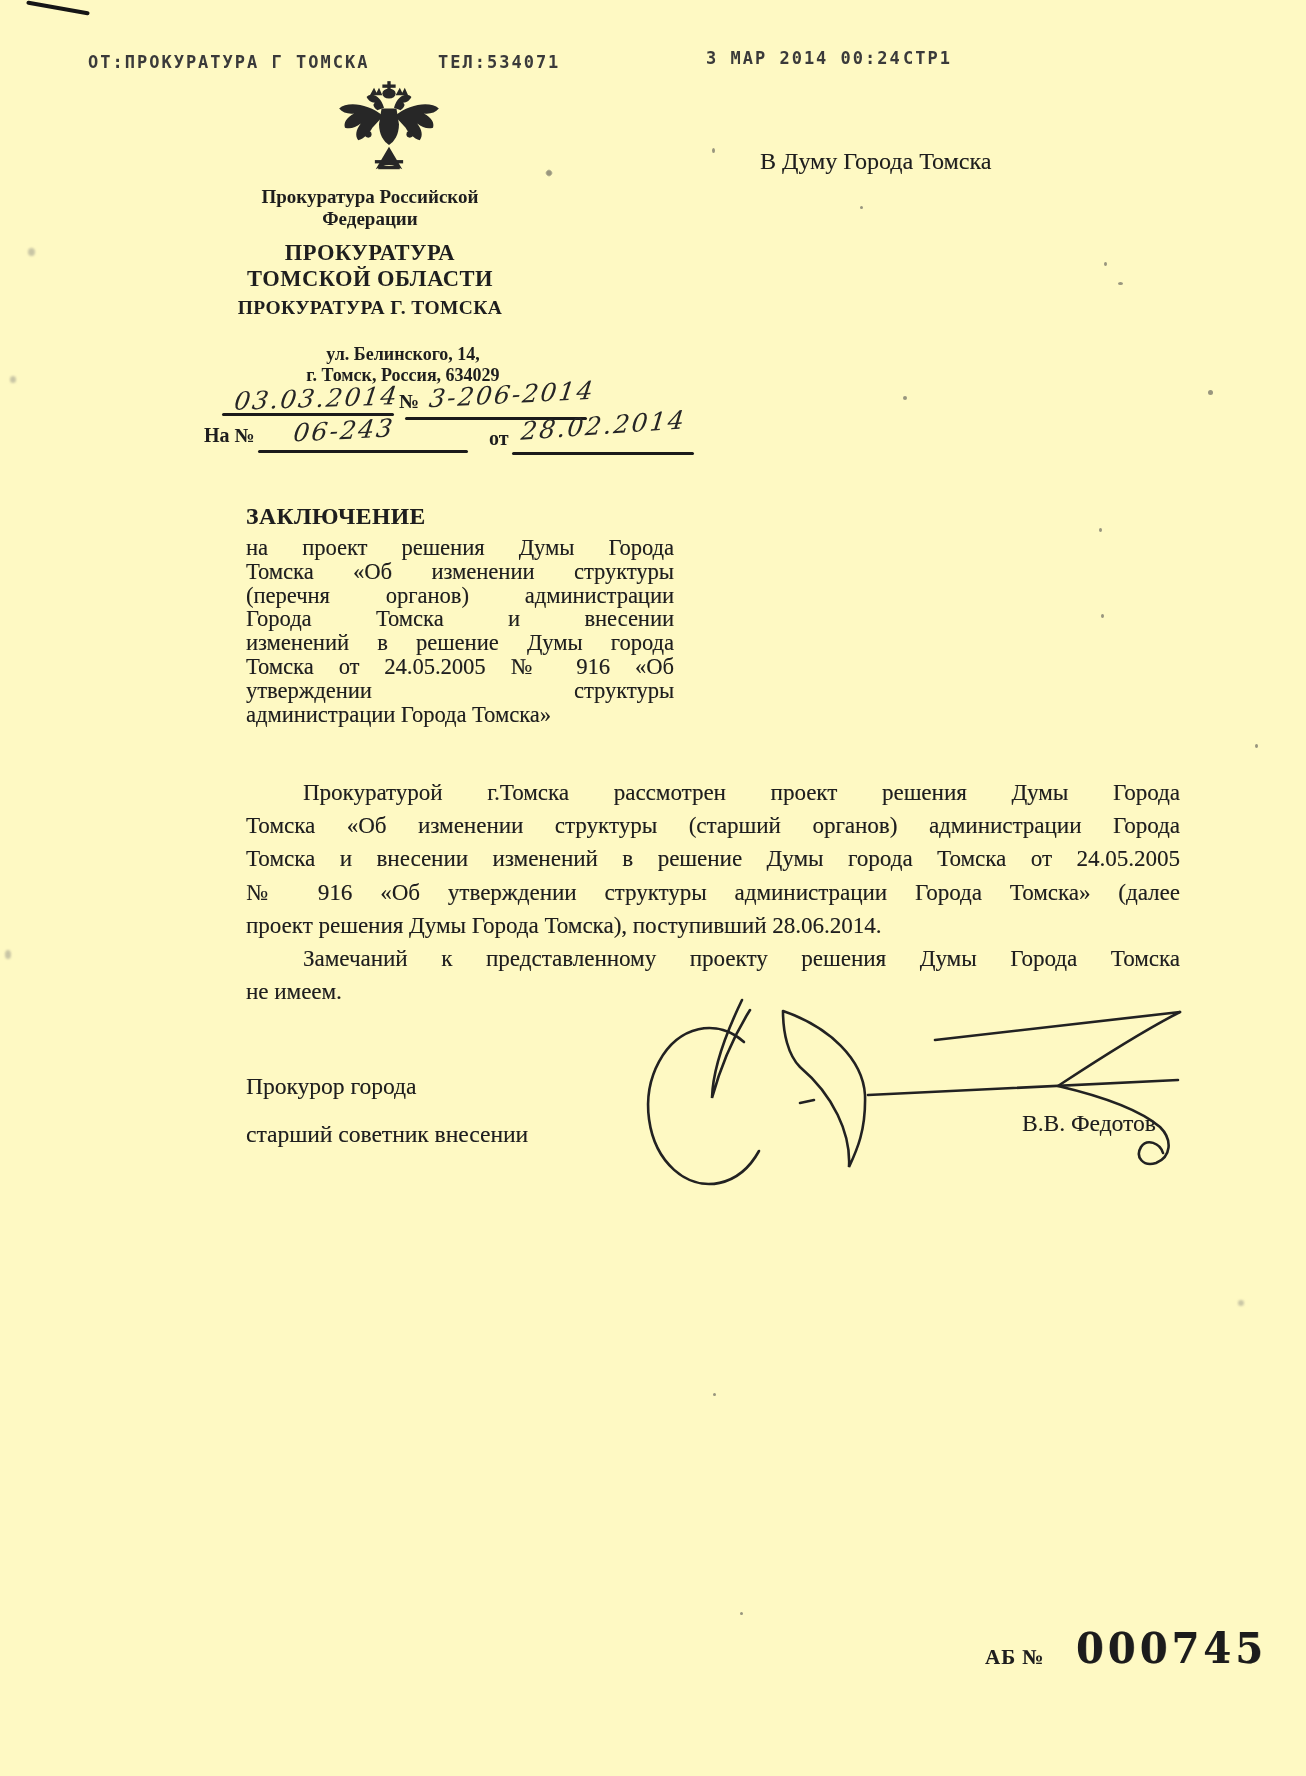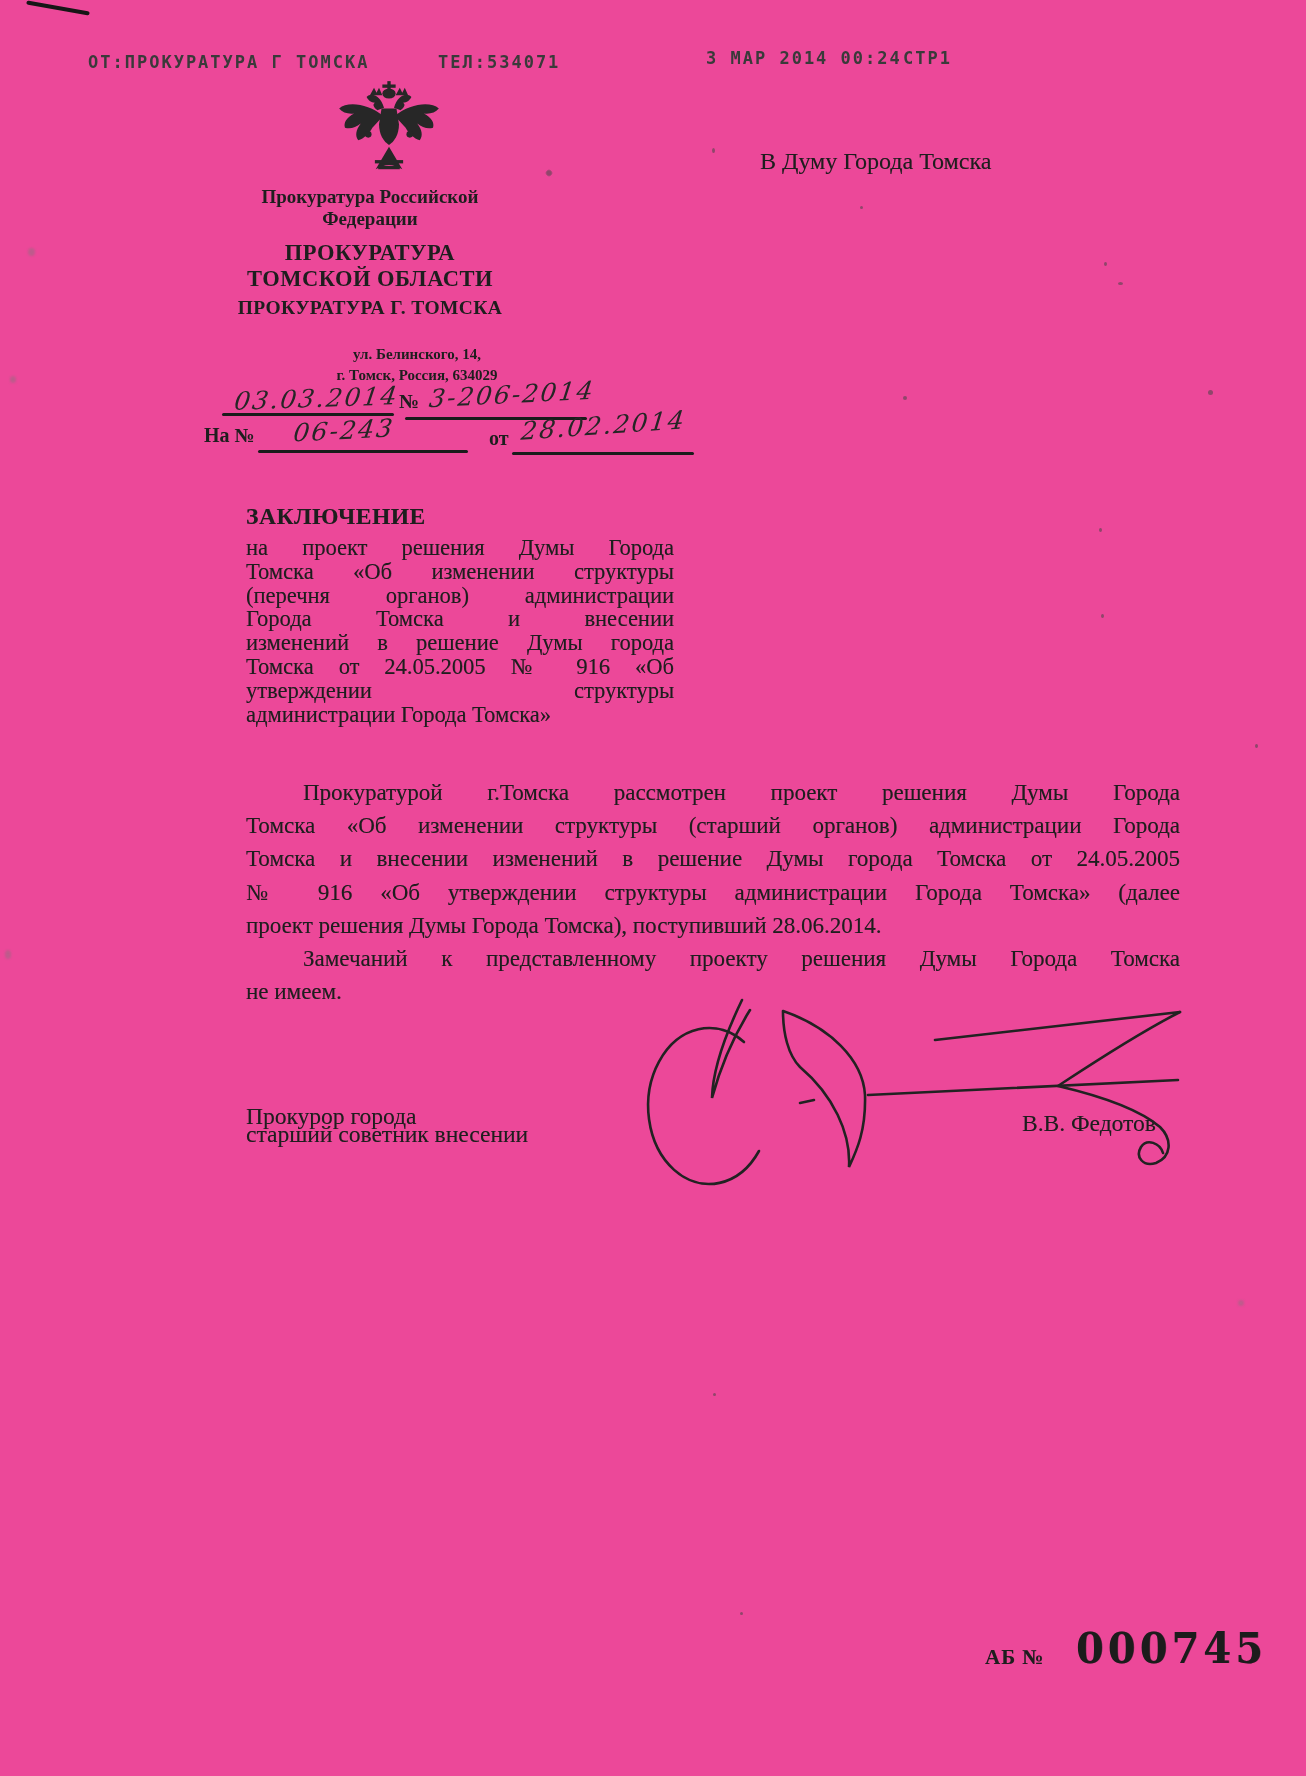--- a/index.html
+++ b/index.html
@@ -1,31 +1,31 @@
 <!DOCTYPE html>
 <html><head>
 <meta charset="utf-8">
 <style>
   html,body{margin:0;padding:0;background:#e8e8e8;}
   #page{
-    position:relative;width:1306px;height:1776px;background:#ec4899;
+    position:relative;width:1306px;height:1776px;background:#fef9c3;
     overflow:hidden;font-family:"Liberation Serif","DejaVu Serif",serif;color:#1e1e1e;
   }
   .abs{position:absolute;}
   
   .fax{
     font-family:"DejaVu Sans Mono",monospace;font-weight:bold;font-size:17px;
     color:#3a3a3a;letter-spacing:2px;white-space:nowrap;
   }
   
   .lh{width:340px;left:200px;text-align:center;font-weight:bold;line-height:1.15;}
   .org-top{top:186px;font-size:19px;}
   .org-main{top:240px;font-size:22.5px;line-height:26px;letter-spacing:.5px;}
   .org-sub{top:297px;font-size:19.5px;letter-spacing:.4px;}
-  .addr{top:344px;font-size:15px;line-height:20.5px;left:247px;}
+  .addr{top:344px;font-size:18px;line-height:20.5px;left:233px;}
   
   .hand{
     font-family:"DejaVu Serif",serif;font-style:italic;font-size:25px;color:#262626;
     letter-spacing:2px;white-space:nowrap;transform:skewX(-10deg) rotate(-2deg);
   }
   .ruleline{height:3px;background:#1b1b1b;border-radius:2px;}
   .reflabel{font-weight:bold;font-size:20px;white-space:nowrap;}
   
   .doc{font-size:23px;text-shadow:.3px .3px .2px rgba(30,30,30,.4);}
   .addressee{font-size:24px;white-space:nowrap;}
@@ -123,21 +123,21 @@
   <div class="abs doc bodyblock" style="left:246px;top:776px;">
     <div class="jline ind">Прокуратурой г.Томска рассмотрен проект решения Думы Города</div>
     <div class="jline">Томска «Об изменении структуры (старший органов) администрации Города</div>
     <div class="jline">Томска и внесении изменений в решение Думы города Томска от 24.05.2005</div>
     <div class="jline">№ 916 «Об утверждении структуры администрации Города Томска» (далее</div>
     <div>проект решения Думы Города Томска), поступивший 28.06.2014.</div>
     <div class="jline ind">Замечаний к представленному проекту решения Думы Города Томска</div>
     <div>не имеем.</div>
   </div>
 
-  <div class="abs doc signames" style="left:246px;top:1073px;margin-top:30px;">Прокурор города</div>
+  <div class="abs doc signames" style="left:246px;top:1073px;">Прокурор города</div>
   <div class="abs doc signames" style="left:246px;top:1121px;">старший советник внесении</div>
   <div class="abs doc signames" style="left:1022px;top:1110px;">В.В. Федотов</div>
 
   <div class="abs" style="left:585px;top:985px;">
     <svg width="610" height="215" viewBox="0 0 610 215" fill="none" stroke="#222222" stroke-width="2.6" stroke-linecap="round">
       <path d="M 159,57 A 61,78 0 1 0 174,166"></path>
       <path d="M 157,15 Q 128,75 127,113 Q 140,65 165,25"></path>
       <path d="M 198,26 C 245,42 278,75 280,110 C 281,145 272,165 264,182 C 266,148 248,110 215,82 C 203,70 198,48 198,26"></path>
       <path d="M 215,118 l 14,-3"></path>
       <path d="M 283,110 L 593,95"></path>

